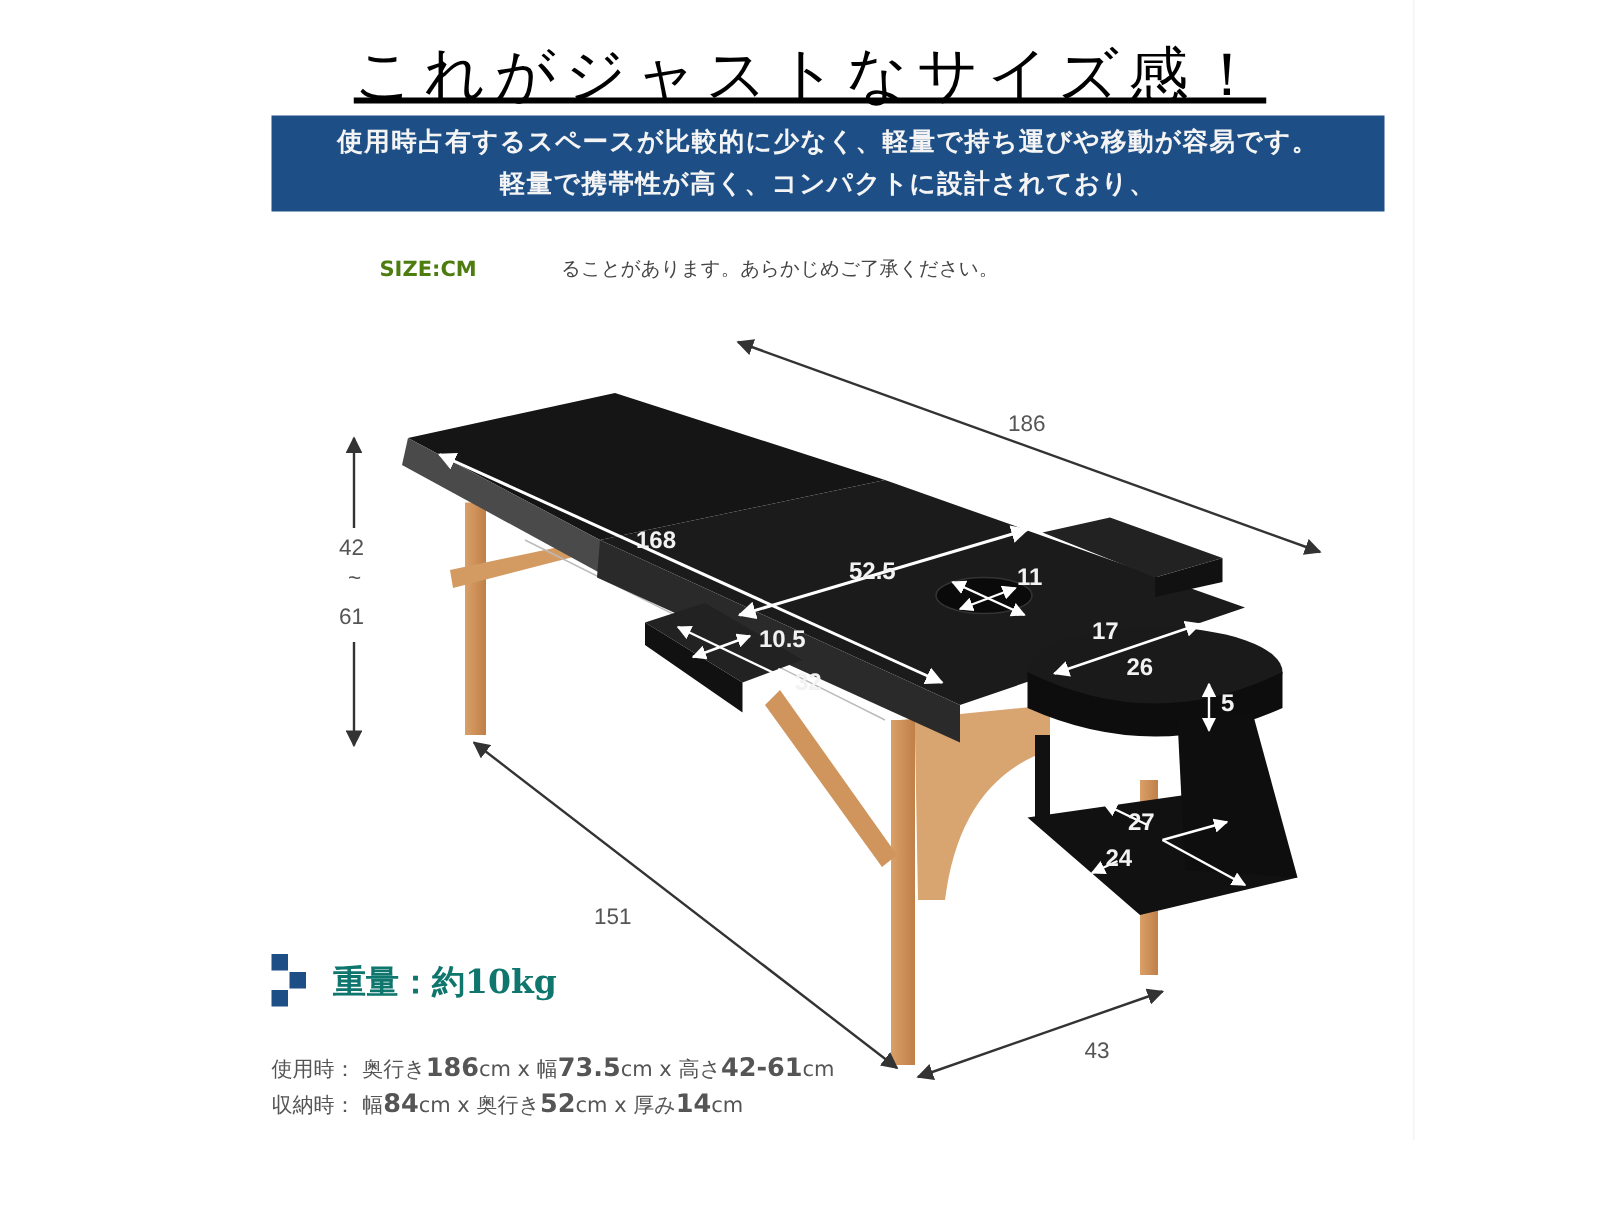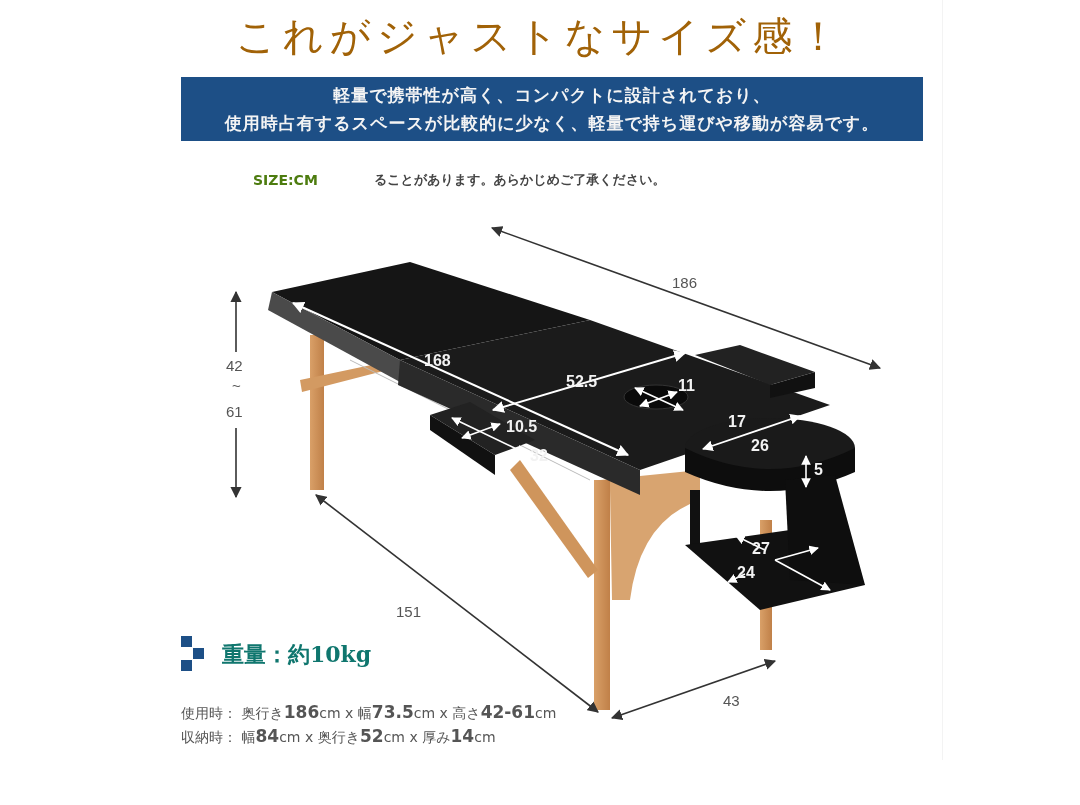--- a/index.html
+++ b/index.html
@@ -1,40 +1,40 @@
 <!DOCTYPE html>
 <html><head>
 <meta charset="utf-8">
 <style>
   html, body { margin:0; padding:0; background:#ffffff; }
   body { width:1080px; height:805px; position:relative; overflow:hidden; font-family:"DejaVu Sans", sans-serif; }
-  .title { position:absolute; left:180px; top:6px; width:720px; text-align:center; font-family:"DejaVu Serif", serif; font-size:40px; letter-spacing:6px; color:#a16207; line-height:60px; }
+  .title { position:absolute; left:180px; top:20px; width:720px; text-align:center; font-family:"DejaVu Serif", serif; font-size:40px; letter-spacing:6px; color:#000000; line-height:60px;text-decoration:underline; }
   .banner { position:absolute; left:181px; top:77px; width:742px; height:64px; background:#1d4f86; color:#f4f4f4; font-family:"DejaVu Serif", serif; font-weight:bold; font-size:17px; text-align:center; line-height:28px; padding-top:4px; box-sizing:border-box; letter-spacing:1px; }
   .banner div { white-space:nowrap; }
   .size-label { position:absolute; left:253px; top:172px; font-size:14px; font-weight:bold; color:#4d7c0f; }
   .note { position:absolute; left:360px; top:166px; width:500px; font-size:13px; color:#444; line-height:27px; }
-  .note .l2 { padding-left:14px;font-weight:bold; }
+  .note .l2 { padding-left:14px; }
   .illust { position:absolute; left:0; top:0; }
   .dim { position:absolute; font-family:"Liberation Sans", sans-serif; font-size:15px; color:#555; }
   .dimw { position:absolute; font-family:"Liberation Sans", sans-serif; font-size:16px; color:#f2f2f2; font-weight:bold; }
   .weight-icon { position:absolute; left:181px; top:636px; width:30px; height:36px; }
   .weight-icon span { position:absolute; width:11px; height:11px; background:#1d4f86; }
   .weight { position:absolute; left:222px; top:640px; font-family:"DejaVu Serif", serif; font-size:22px; font-weight:bold; color:#0f766e; }
   .spec { position:absolute; left:181px; font-size:14px; color:#555; white-space:nowrap; }
   .spec b { font-size:17px; font-weight:bold; }
   .rightline { position:absolute; left:942px; top:0; width:1px; height:760px; background:#f3f3f3; }
 </style>
 </head>
 <body>
 
 <div class="title">これがジャストなサイズ感！</div>
 
 <div class="banner">
+  <div>使用時占有するスペースが比較的に少なく、軽量で持ち運びや移動が容易です。</div>
   <div>軽量で携帯性が高く、コンパクトに設計されており、</div>
-  <div>使用時占有するスペースが比較的に少なく、軽量で持ち運びや移動が容易です。</div>
 </div>
 
 <div class="size-label">SIZE:CM</div>
 <div class="note">
   <div class="l2">ることがあります。あらかじめご了承ください。</div>
 </div>
 
 <svg class="illust" width="1080" height="805" viewBox="0 0 1080 805">
   <defs>
     <marker id="ah" viewBox="0 0 10 10" refX="9" refY="5" markerWidth="7" markerHeight="7" orient="auto-start-reverse">

